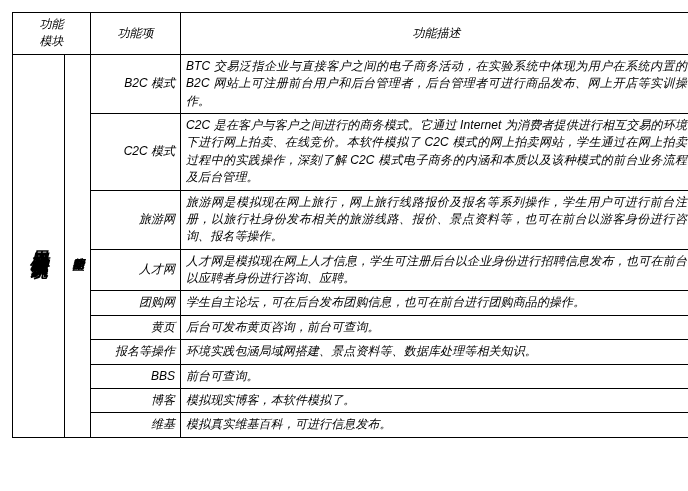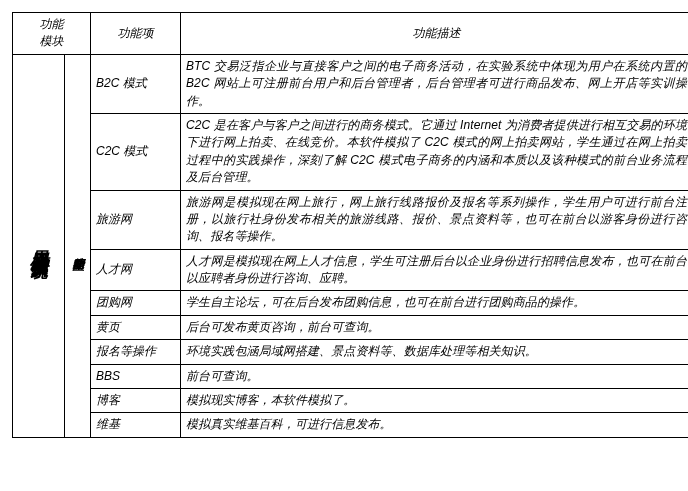--- a/index.html
+++ b/index.html
@@ -65,21 +65,21 @@
     font-weight: bold;
     line-height: 1.2;
     writing-mode: vertical-rl;
     text-orientation: upright;
     margin: 0 auto;
     display: inline-block;
     white-space: nowrap;
   }
 
   .item-cell {
-    text-align: left;
+    text-align: right;
     font-size: 12.5px;
   }
   .desc-cell {
     text-align: justify;
     font-size: 12px;
     letter-spacing: 0.1px;
     border-radius: 14px;
   }
 </style>
 </head>

